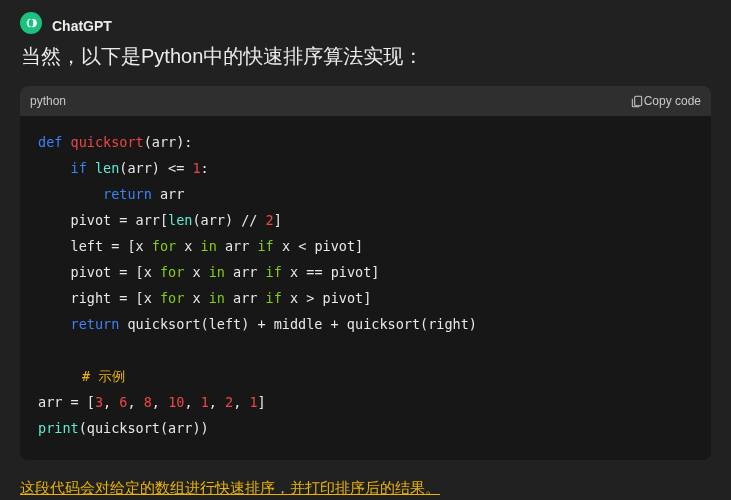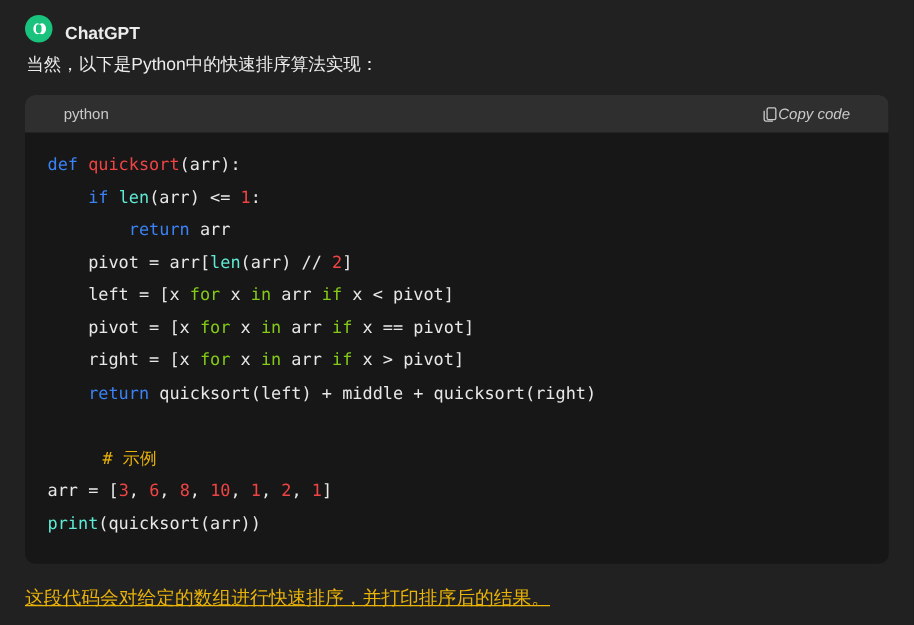--- a/index.html
+++ b/index.html
@@ -12,29 +12,29 @@
     overflow: hidden;
     padding: 12px 20px 0 20px;
   }
   .msg-header { display: flex; align-items: flex-end; gap: 10px; margin-bottom: 6px; }
   .avatar {
     width: 22px; height: 22px; border-radius: 50%;
     background: #19c37d; display: flex; align-items: center; justify-content: center;
   }
   .avatar svg { width: 14px; height: 14px; }
   .author { font-weight: 600; font-size: 14px; color: #ececec; }
-  .intro { font-size: 14px; line-height: 1.6; color: #ececec; margin-left: 1px; margin-bottom: 14px; }
+  .intro { font-size: 20px; line-height: 1.6; color: #ececec; margin-left: 1px; margin-bottom: 14px; }
   .code-block {
     background: #171717; border-radius: 8px; overflow: hidden; margin-bottom: 16px;
   }
   .code-header {
     display: flex; justify-content: space-between; align-items: center;
-    background: #2f2f2f; padding: 8px 31px; font-size: 12px; color: #c9c9c9;
+    background: #2f2f2f; padding: 8px 10px; font-size: 12px; color: #c9c9c9;
   }
-  .copy-wrap { display: flex; align-items: center; gap: 0; cursor: pointer; font-style: italic; }
+  .copy-wrap { display: flex; align-items: center; gap: 0; cursor: pointer; }
   .copy-wrap svg { width: 14px; height: 14px; stroke: #c9c9c9; }
   pre {
     padding: 14px 18px 18px 18px; font-family: "SFMono-Regular", Consolas, "Liberation Mono", Menlo, monospace;
     font-size: 13.5px; line-height: 1.78; color: #e8e8e8; white-space: pre;
   }
   .tok-kw { color: #3b82f6; text-align: right; }
   .tok-fn { color: #ef4444; }
   .tok-bi { color: #5eead4; text-align: right; }
   .tok-num { color: #ef4444; }
   .tok-str, .tok-for { color: #84cc16; }

